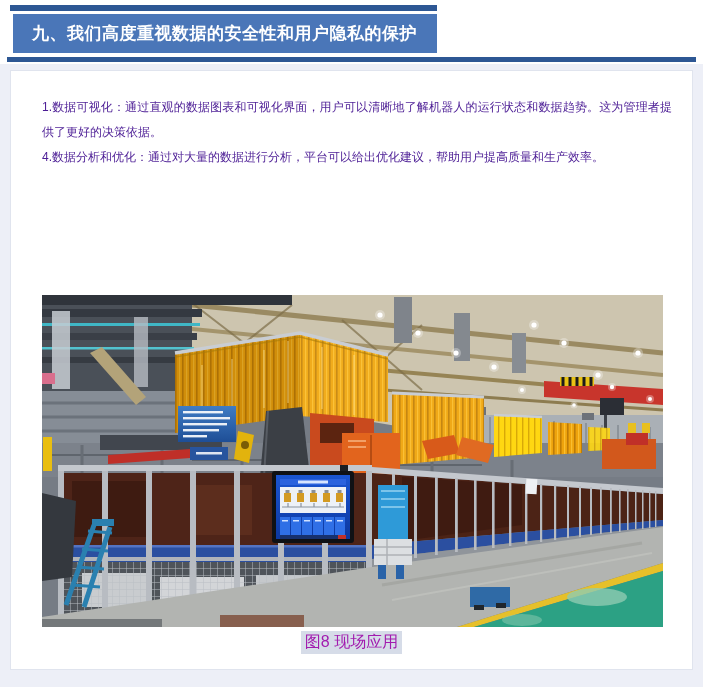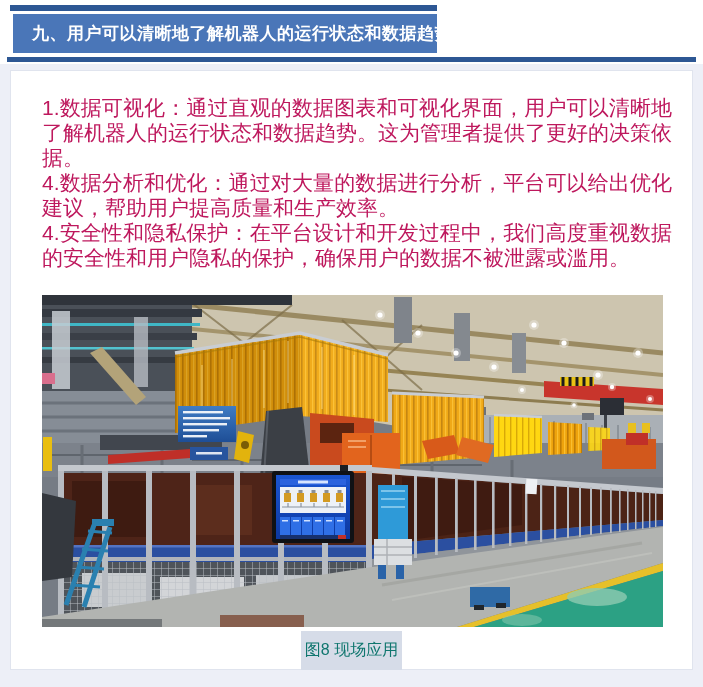--- a/index.html
+++ b/index.html
@@ -16,45 +16,44 @@
     color:#ffffff;font-size:17px;font-weight:bold;line-height:39px;
     padding-left:19px;box-sizing:border-box;letter-spacing:0.5px;white-space:nowrap;
   }
   .rule-full{position:absolute;left:7px;top:57px;width:689px;height:5px;background:#2d5794;}
   .card{
     position:absolute;left:10px;top:70px;width:683px;height:600px;
     background:#ffffff;border:1px solid #e0e4ee;box-sizing:border-box;
   }
   .content-text{
     position:absolute;left:31px;top:24px;width:630px;
-    font-size:21px;line-height:25px;color:#be185d;text-align:justify;
+    font-size:12px;line-height:25px;color:#4c1d95;text-align:justify;
   }
   .content-text p{margin:0;padding:0;}
   .figure-wrap{position:absolute;left:31px;top:224px;width:621px;height:332px;}
   .figure-wrap svg{display:block;}
   .caption-row{position:absolute;left:0;top:560px;width:100%;text-align:center;}
   .caption-text{
-    display:inline-block;font-size:16px;color:#0f766e;
-    background:#d6dce8;padding:9px 4px;
+    display:inline-block;font-size:16px;color:#a21caf;
+    background:#d6dce8;padding:1px 4px;
   }
 </style>
 </head>
 <body>
 
 <div class="top-section">
   <div class="accent-bar-top"></div>
-  <div class="title-banner">九、用户可以清晰地了解机器人的运行状态和数据趋势</div>
+  <div class="title-banner">九、我们高度重视数据的安全性和用户隐私的保护</div>
   <div class="rule-full"></div>
 </div>
 
 <div class="card">
   <div class="content-text">
     <p>1.数据可视化：通过直观的数据图表和可视化界面，用户可以清晰地了解机器人的运行状态和数据趋势。这为管理者提供了更好的决策依据。</p>
     <p>4.数据分析和优化：通过对大量的数据进行分析，平台可以给出优化建议，帮助用户提高质量和生产效率。</p>
-    <p>4.安全性和隐私保护：在平台设计和开发过程中，我们高度重视数据的安全性和用户隐私的保护，确保用户的数据不被泄露或滥用。</p>
   </div>
 
   <div class="figure-wrap">
     <svg viewBox="0 0 621 332" width="621" height="332">
       <defs>
         <pattern id="curtO" width="7" height="14" patternUnits="userSpaceOnUse">
           <rect width="7" height="14" fill="#eea30c"></rect>
           <rect width="1.6" height="14" fill="#bd7b06"></rect>
           <rect x="4" width="1.2" height="14" fill="#ffc93e" opacity="0.7"></rect>
         </pattern>

